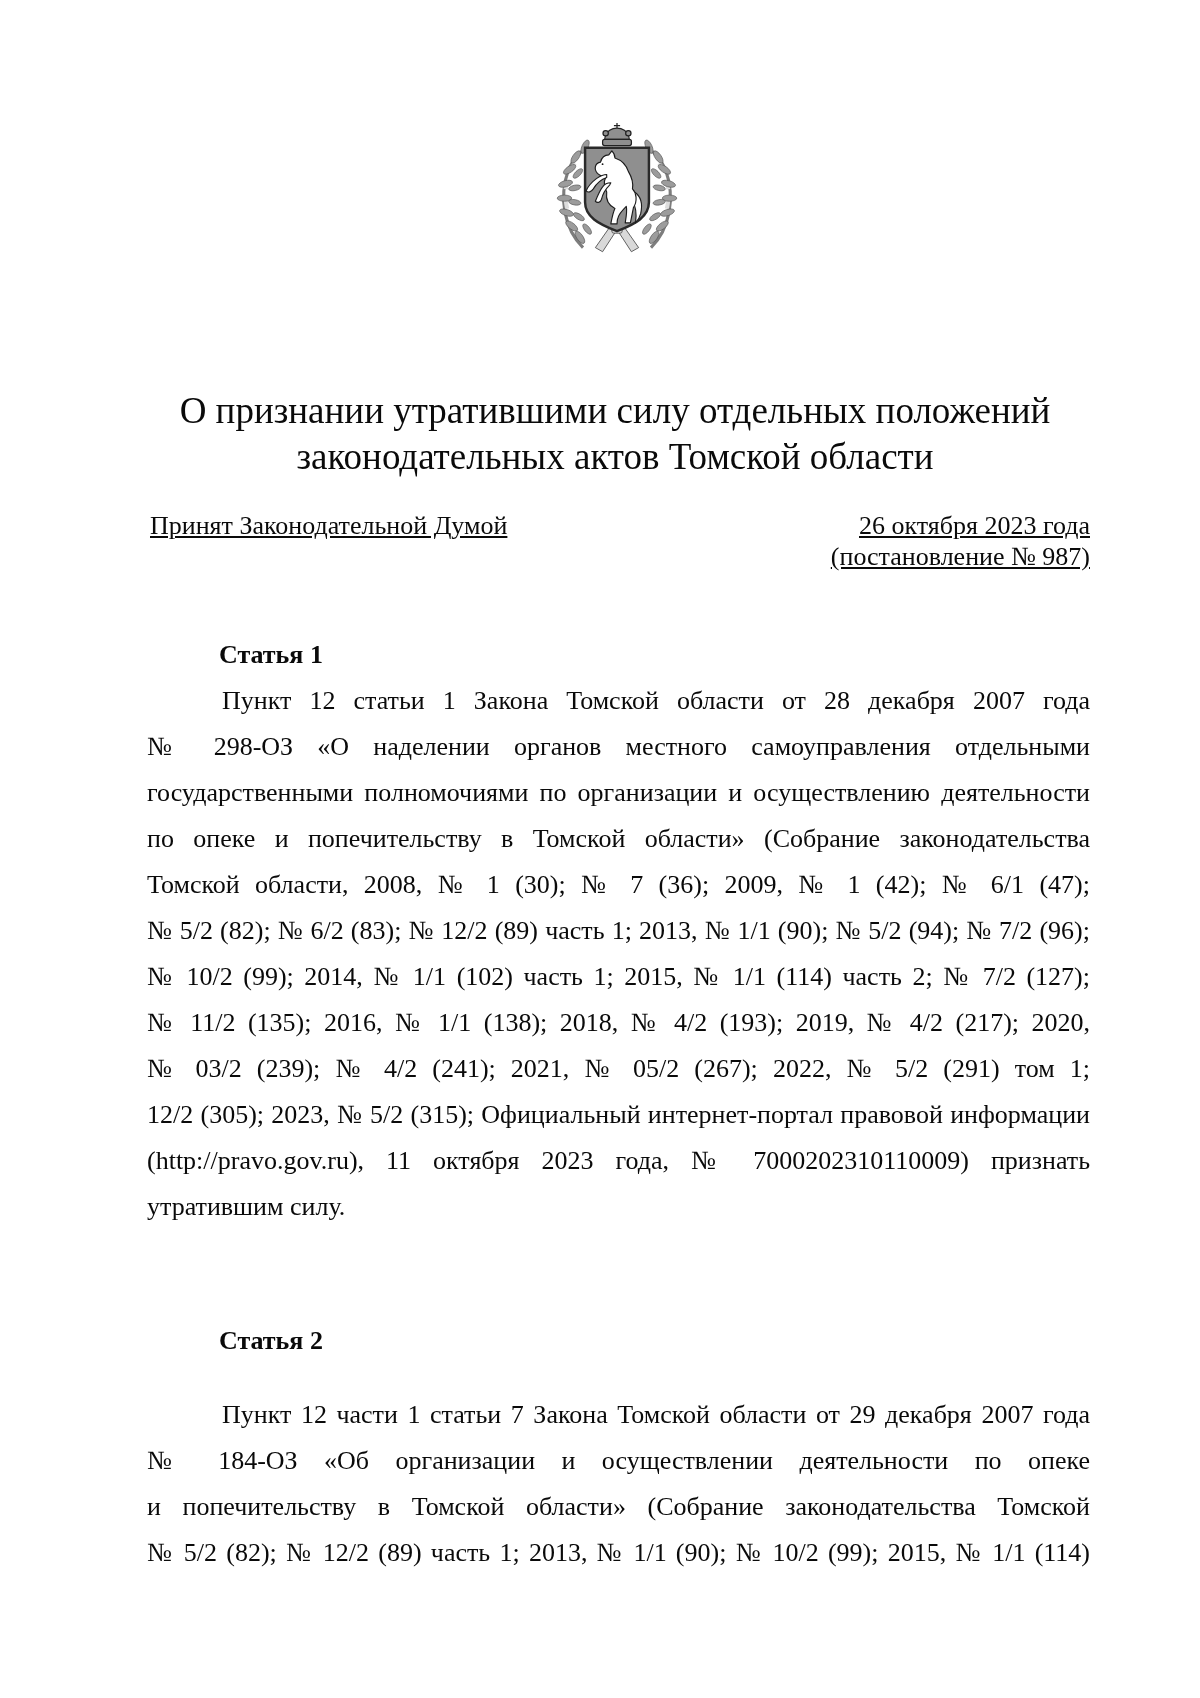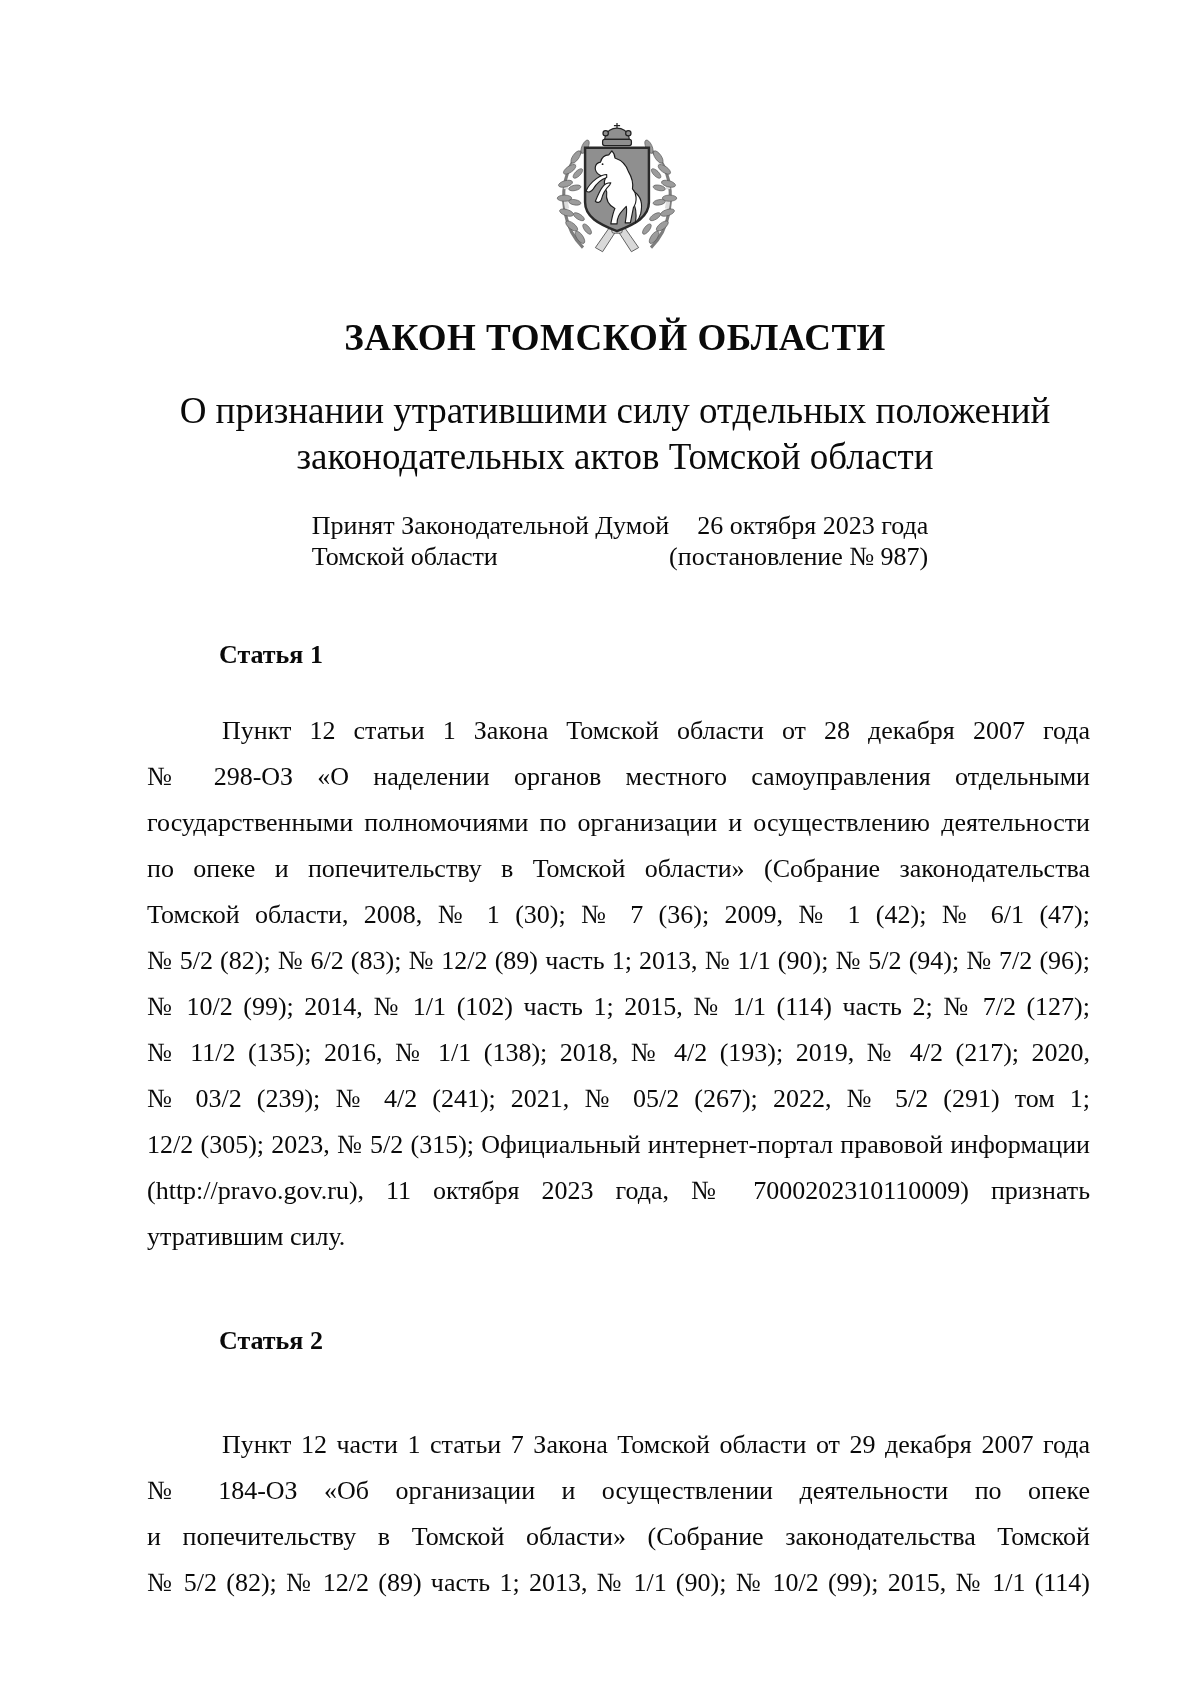--- a/index.html
+++ b/index.html
@@ -17,35 +17,35 @@
     position:absolute;left:55px;top:316px;width:1120px;
     text-align:center;font-weight:bold;font-size:37px;line-height:44px;
     letter-spacing:0.5px;white-space:nowrap;
   }
   .doc-subtitle{
     position:absolute;left:55px;top:388px;width:1120px;
     text-align:center;font-weight:normal;font-size:37px;line-height:46px;
   }
   .adoption{
     position:absolute;left:150px;top:510px;width:940px;
-    display:flex;justify-content:center;
-    font-size:26px;line-height:31px;
+    display:flex;justify-content:space-between;
+    font-size:26px;line-height:31px;text-decoration:underline;
   }
   .adoption .right{text-align:right;}
   .art-heading{
     position:absolute;left:219px;
     font-weight:bold;font-size:26px;line-height:46px;white-space:nowrap;
   }
   .art-body{
     position:absolute;left:147px;width:943px;
     font-size:26px;line-height:46px;
   }
   .jline{text-align:justify;height:46px;}
   .jline::after{content:"";display:inline-block;width:100%;height:0;}
-  .jline.first{text-indent:75px;margin-top:30px;}
+  .jline.first{text-indent:75px;}
   .jline.plain{text-align:left;}
   .jline.plain::after{content:none;}
   #a1-heading{top:632px;}
   #a1-body{top:678px;}
   #a2-heading{top:1310px;margin-top:8px;}
   #a2-body{top:1392px;}
 </style>
 </head>
 <body>
 
@@ -97,31 +97,29 @@
                C82,90 81,95 80,100 L75,100 C76,94 77,88 76,84
                C72,88 69,91 68,95 C67,97 67,99 67,101 L61,101
                C62,96 63,90 65,86 C59,83 56,77 57,70 C55,66 54,60 56,56
                C53,55 50,54 48,52 Z"></path>
       <path d="M57,56 C51,58 47,62 44,67 C42,70 39,71 37,69 C39,64 43,60 47,57 C50,55 54,53 57,53 Z"></path>
       <path d="M60,63 C56,67 53,72 52,77 C51,80 48,81 46,79 C48,74 50,69 53,65 C55,62 58,61 61,61 Z"></path>
       <circle cx="53" cy="43" r="0.9" fill="#1c1c1c" stroke="none"></circle>
     </g>
   </svg>
 
-  <div class="doc-title">ЗАКОН ТОМСКОЙ ОБЛАСТИ</div>
 
   <div class="doc-subtitle">
     <div>О признании утратившими силу отдельных положений</div>
     <div>законодательных актов Томской области</div>
   </div>
 
   <div class="adoption">
     <div class="left">
       <div>Принят Законодательной Думой</div>
-      <div>Томской области</div>
     </div>
     <div class="right">
       <div>26 октября 2023 года</div>
       <div>(постановление № 987)</div>
     </div>
   </div>
 
   <div id="a1-heading" class="art-heading">Статья 1</div>
   <div id="a1-body" class="art-body">
     <div class="jline first">Пункт 12 статьи 1 Закона Томской области от 28 декабря 2007 года</div>

